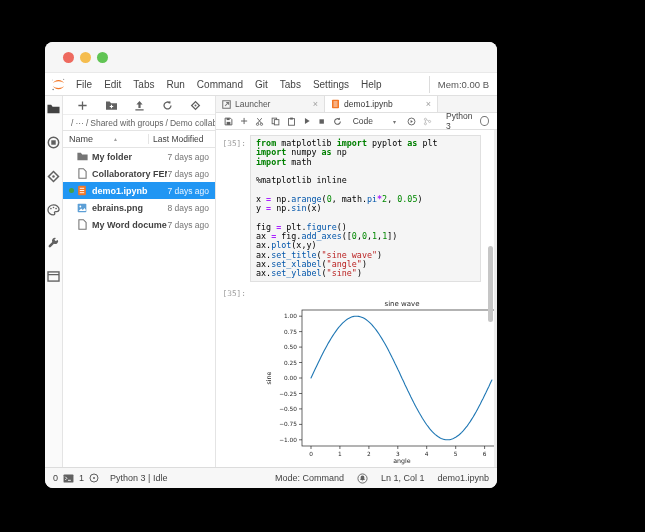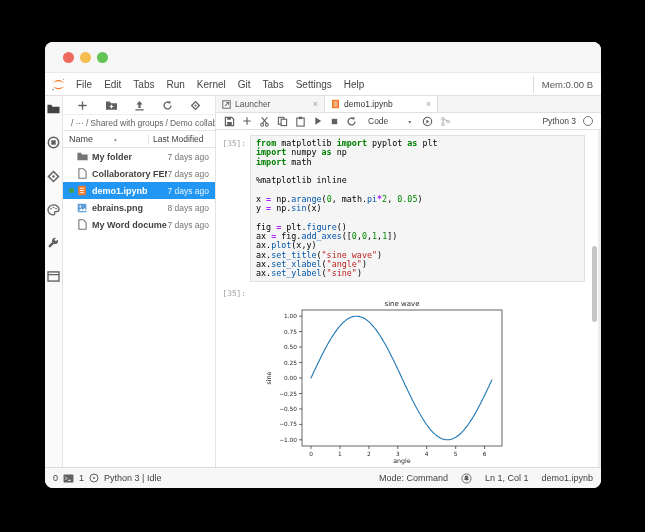--- a/index.html
+++ b/index.html
@@ -1,17 +1,17 @@
 <!DOCTYPE html>
 <html><head>
 <meta charset="utf-8">
 <style>
   html,body{margin:0;padding:0;background:#000;width:645px;height:532px;overflow:hidden;
     font-family:"Liberation Sans",sans-serif;-webkit-font-smoothing:antialiased;}
-  .window{position:absolute;left:45px;top:42px;width:556px;height:446px;background:#fff;
+  .window{position:absolute;left:45px;top:42px;width:452px;height:446px;background:#fff;
     border-radius:8px;box-shadow:0 12px 34px rgba(0,0,0,.55);overflow:hidden;
     display:flex;flex-direction:column;}
   
   .titlebar{height:30px;background:#f6f6f6;border-bottom:1px solid #e9e9e9;position:relative;flex:0 0 auto;}
   .tl{position:absolute;top:10px;width:11px;height:11px;border-radius:50%;}
   .tl.red{left:18px;background:#ee6a5f;}
   .tl.yellow{left:35px;background:#f5bd4f;}
   .tl.green{left:52px;background:#61c454;}
   
   .menubar{height:22px;background:#fff;border-bottom:1px solid #e0e0e0;display:flex;align-items:center;
@@ -109,21 +109,21 @@
       <path d="M12 15.6c-3.9 0-7.2-1.3-8.8-3.2 1.2 3 4.7 5.2 8.8 5.2s7.6-2.2 8.8-5.2c-1.6 1.9-4.9 3.2-8.8 3.2z" fill="#f37726"></path>
       <path d="M12 4.6c3.9 0 7.2 1.3 8.8 3.2C19.6 4.8 16.1 2.6 12 2.6S4.4 4.8 3.2 7.8C4.8 5.9 8.1 4.6 12 4.6z" fill="#f37726"></path>
       <circle cx="20.2" cy="1.8" r="1" fill="#9e9e9e"></circle>
         <circle cx="3.4" cy="18" r="1.2" fill="#757575"></circle>
         <circle cx="2.2" cy="2.6" r="0.8" fill="#bdbdbd"></circle>
     </svg>
     <span class="menu-item">File</span>
     <span class="menu-item">Edit</span>
     <span class="menu-item">Tabs</span>
     <span class="menu-item">Run</span>
-    <span class="menu-item">Kernel</span>
+    <span class="menu-item">Command</span>
     <span class="menu-item">Git</span>
     <span class="menu-item">Tabs</span>
     <span class="menu-item">Settings</span>
     <span class="menu-item">Help</span>
     <span class="spacer"></span>
     <span class="mem">Mem:0.00 B</span>
   </div>
 
   <div class="content">
 
@@ -413,21 +413,21 @@
       <svg width="11" height="9" viewBox="0 0 12 10">
         <rect x="0.5" y="0.5" width="11" height="9" rx="1" fill="#616161"></rect>
         <path d="M2.4 3l1.8 1.8-1.8 1.8" fill="none" stroke="#fff" stroke-width="1"></path>
         <line x1="5.4" y1="7" x2="8.6" y2="7" stroke="#fff" stroke-width="1"></line>
       </svg>
       <span class="sitem">1</span>
       <svg width="10" height="10" viewBox="0 0 12 12">
         <circle cx="6" cy="6" r="4.8" fill="none" stroke="#616161" stroke-width="1.2"></circle>
         <circle cx="6" cy="6" r="1.2" fill="#616161"></circle>
       </svg>
-      <span class="sitem" style="">Python 3 | Idle</span>
+      <span class="sitem" style="margin-left:6px;">Python 3 | Idle</span>
     </div>
     <div class="sright">
       <span class="sitem">Mode: Command</span>
       <svg width="11" height="11" viewBox="0 0 12 12">
         <circle cx="6" cy="6" r="5" fill="none" stroke="#616161" stroke-width="1"></circle>
         <path d="M6 2.8c-1.3 0-2 1-2 2.2v1.6l-0.7 1h5.4l-0.7-1V5c0-1.2-0.7-2.2-2-2.2z" fill="#616161"></path>
         <path d="M5.2 8.2a0.8 0.8 0 0 0 1.6 0z" fill="#616161"></path>
       </svg>
       <span class="sitem">Ln 1, Col 1</span>
       <span>demo1.ipynb</span>

